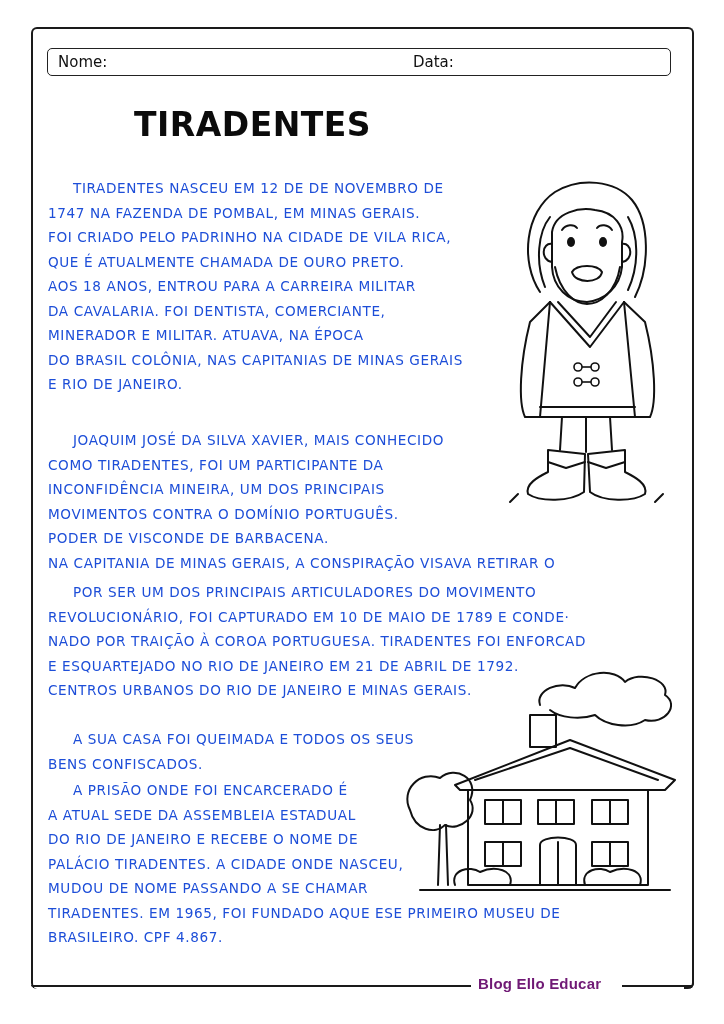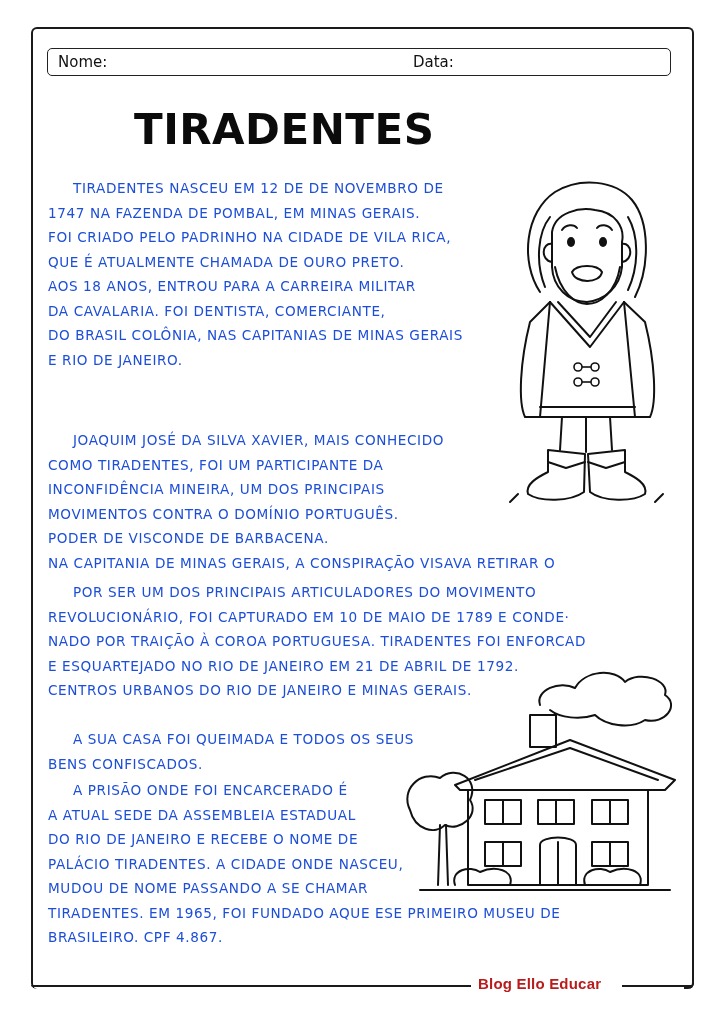--- a/index.html
+++ b/index.html
@@ -1,25 +1,25 @@
 <!DOCTYPE html>
 <html><head>
   <meta charset="utf-8">
   <style>
     html, body { margin: 0; padding: 0; background: #ffffff; }
     body { width: 724px; height: 1024px; position: relative; overflow: hidden; font-family: "DejaVu Sans", sans-serif; color: #111; }
     .frame { position: absolute; left: 31px; top: 27px; width: 659px; height: 960px; border: 2px solid #1a1a1a; border-radius: 6px; border-bottom: none; }
     .frame-bottom-left { position: absolute; left: 31px; top: 985px; width: 440px; height: 2px; background: #1a1a1a; border-bottom-left-radius: 6px; }
     .frame-bottom-right { position: absolute; left: 622px; top: 985px; width: 70px; height: 2px; background: #1a1a1a; }
     .frame-corner-br { position: absolute; left: 684px; top: 975px; width: 8px; height: 12px; border-right: 2px solid #1a1a1a; border-bottom: 2px solid #1a1a1a; border-bottom-right-radius: 6px; }
-    .footer-brand { position: absolute; left: 478px; top: 975px; font-family: "Liberation Sans", sans-serif; font-weight: bold; font-size: 15px; color: #b91c1c; letter-spacing: 0.2px; }
+    .footer-brand { position: absolute; left: 478px; top: 975px; font-family: "Liberation Sans", sans-serif; font-weight: bold; font-size: 15px; color: #701a75; letter-spacing: 0.2px; }
     .name-box { position: absolute; left: 47px; top: 48px; width: 622px; height: 26px; border: 1.6px solid #222; border-radius: 5px; }
     .name-label { position: absolute; left: 10px; top: 4px; font-family: "DejaVu Sans", sans-serif; font-size: 15px; }
     .date-label { position: absolute; left: 365px; top: 4px; font-family: "DejaVu Sans", sans-serif; font-size: 15px; }
-    .title { position: absolute; left: 134px; top: 105px; font-family: "DejaVu Sans", sans-serif; font-weight: bold; font-size: 42px; letter-spacing: 0.5px; color: #0b0b0b; }
+    .title { position: absolute; left: 134px; top: 105px; font-family: "DejaVu Sans", sans-serif; font-weight: bold; font-size: 33px; letter-spacing: 0.5px; color: #0b0b0b; }
     .text { position: absolute; left: 48px; font-family: "DejaVu Sans", sans-serif; font-size: 13.6px; letter-spacing: 0.6px; line-height: 24.5px; color: #1d4ed8; white-space: nowrap; }
     .line { display: block; height: 24.5px; }
     .indent { padding-left: 25px; }
     .illus { position: absolute; }
   </style>
 </head>
 <body>
 
 <div class="frame"></div>
 <div class="frame-bottom-left"></div>
@@ -34,20 +34,21 @@
 
 <div class="title">TIRADENTES</div>
 
 <div class="text" style="top:176px;">
   <span class="line indent">TIRADENTES NASCEU EM 12 DE DE NOVEMBRO DE</span>
   <span class="line">1747 NA FAZENDA DE POMBAL, EM MINAS GERAIS.</span>
   <span class="line">FOI CRIADO PELO PADRINHO NA CIDADE DE VILA RICA,</span>
   <span class="line">QUE É ATUALMENTE CHAMADA DE OURO PRETO.</span>
   <span class="line">AOS 18 ANOS, ENTROU PARA A CARREIRA MILITAR</span>
   <span class="line">DA CAVALARIA. FOI DENTISTA, COMERCIANTE,</span>
+  <span class="line">MINERADOR E MILITAR. ATUAVA, NA ÉPOCA</span>
   <span class="line">DO BRASIL COLÔNIA, NAS CAPITANIAS DE MINAS GERAIS</span>
   <span class="line">E RIO DE JANEIRO.</span>
 </div>
 
 <div class="text" style="top:428px;">
   <span class="line indent">JOAQUIM JOSÉ DA SILVA XAVIER, MAIS CONHECIDO</span>
   <span class="line">COMO TIRADENTES, FOI UM PARTICIPANTE DA</span>
   <span class="line">INCONFIDÊNCIA MINEIRA, UM DOS PRINCIPAIS</span>
   <span class="line">MOVIMENTOS CONTRA O DOMÍNIO PORTUGUÊS.</span>
   <span class="line">PODER DE VISCONDE DE BARBACENA.</span>

